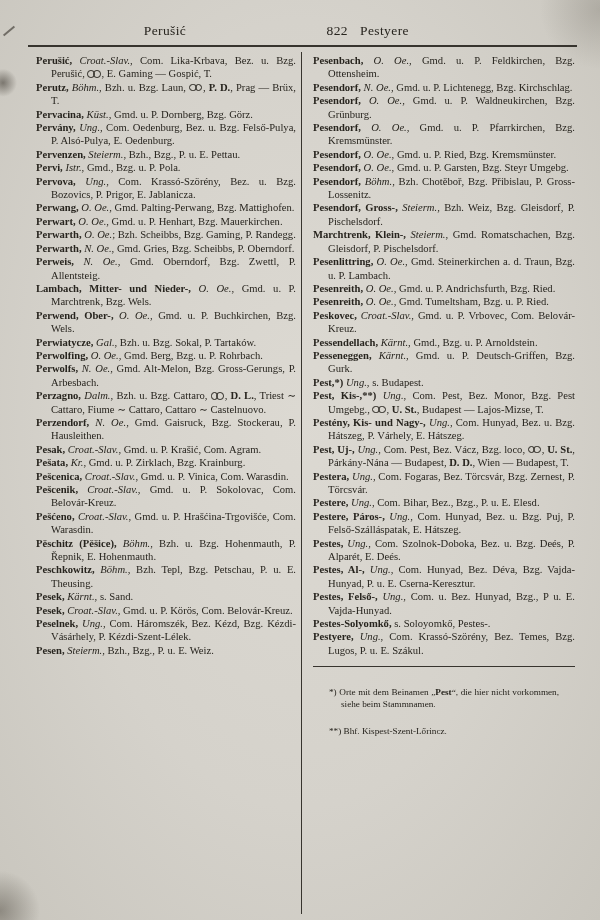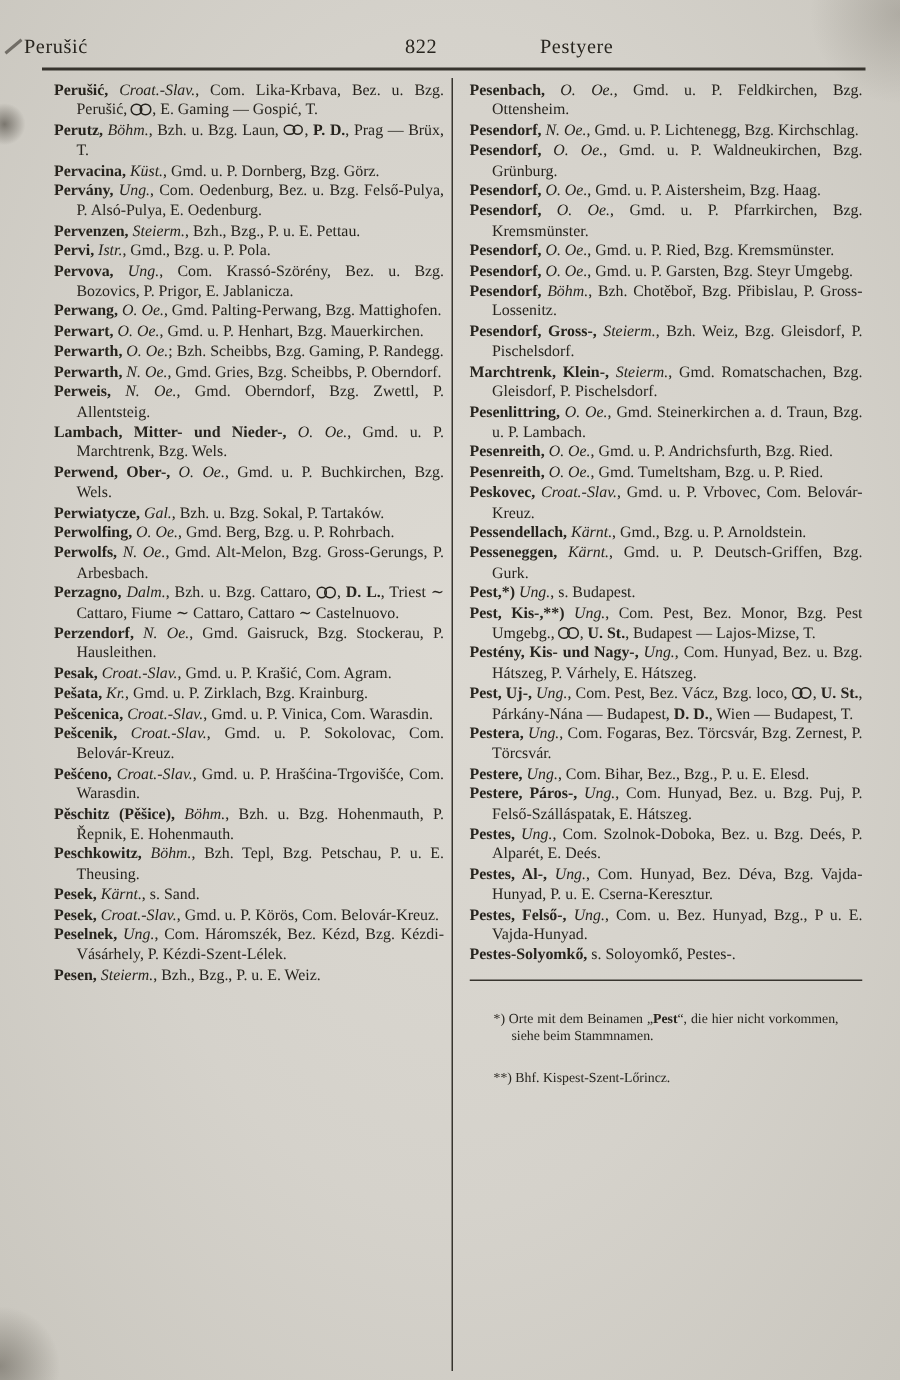--- a/index.html
+++ b/index.html
@@ -11,22 +11,22 @@
   }
   .page {
     position:relative; width:600px; height:920px;
     background:
       radial-gradient(circle at 0.5% 9%, rgba(55,50,42,0.55) 0px, rgba(55,50,42,0) 14px),
       radial-gradient(circle at 0% 99%, rgba(70,65,55,0.45) 0px, rgba(70,65,55,0) 40px),
       radial-gradient(circle at 100% 1%, rgba(90,85,75,0.25) 0px, rgba(90,85,75,0) 60px),
       radial-gradient(ellipse at 50% 45%, #dcd9d2 0%, #d5d2cb 55%, #c9c6be 100%);
   }
   .header { position:absolute; top:23px; left:0; width:100%; font-size:13.5px; letter-spacing:0.4px; }
-  .h-left   { position:absolute; left:16px;  width:270px; }
-  .h-center { position:absolute; left:270px; width:60px;  text-align:left; }
+  .h-left   { position:absolute; left:30px;  width:270px; text-align:center; }
+  .h-center { position:absolute; left:288px; width:60px;  text-align:right; }
   .h-right  { position:absolute; left:360px; width:220px; text-align:left; }
   .top-rule { position:absolute; top:45px; left:28px; width:549px; height:1.5px; background:#37342e; }
   .v-rule   { position:absolute; top:52px; left:301px; width:1.2px; height:862px; background:#37342e; }
   .col {
     position:absolute; top:54px; height:860px; overflow:hidden;
     font-size:10.6px; line-height:13.4px; text-align:justify;
   }
   .col-left  { left:36px;  width:260px; }
   .col-right { left:313px; width:262px; }
   .entry { margin:0; padding-left:15px; text-indent:-15px; }
@@ -92,21 +92,20 @@
       <p class="entry"><span class="b">Peschkowitz,</span><span class="i"> Böhm.</span><span>, Bzh. Tepl, Bzg. Petschau, P. u. E. Theusing.</span></p>
       <p class="entry"><span class="b">Pesek,</span><span class="i"> Kärnt.</span><span>, s. Sand.</span></p>
       <p class="entry"><span class="b">Pesek,</span><span class="i"> Croat.-Slav.</span><span>, Gmd. u. P. Körös, Com. Belovár-Kreuz.</span></p>
       <p class="entry"><span class="b">Peselnek,</span><span class="i"> Ung.</span><span>, Com. Háromszék, Bez. Kézd, Bzg. Kézdi-Vásárhely, P. Kézdi-Szent-Lélek.</span></p>
       <p class="entry"><span class="b">Pesen,</span><span class="i"> Steierm.</span><span>, Bzh., Bzg., P. u. E. Weiz.</span></p>
     </div>
   <div class="col col-right">
       <p class="entry"><span class="b">Pesenbach,</span><span class="i"> O. Oe.</span><span>, Gmd. u. P. Feldkirchen, Bzg. Ottensheim.</span></p>
       <p class="entry"><span class="b">Pesendorf,</span><span class="i"> N. Oe.</span><span>, Gmd. u. P. Lichtenegg, Bzg. Kirchschlag.</span></p>
       <p class="entry"><span class="b">Pesendorf,</span><span class="i"> O. Oe.</span><span>, Gmd. u. P. Waldneukirchen, Bzg. Grünburg.</span></p>
-      <p class="entry"><span class="b">Pesendorf,</span><span class="i"> O. Oe.</span><span>, Gmd. u. P. Aistersheim, Bzg. Haag.</span></p>
       <p class="entry"><span class="b">Pesendorf,</span><span class="i"> O. Oe.</span><span>, Gmd. u. P. Pfarrkirchen, Bzg. Kremsmünster.</span></p>
       <p class="entry"><span class="b">Pesendorf,</span><span class="i"> O. Oe.</span><span>, Gmd. u. P. Ried, Bzg. Kremsmünster.</span></p>
       <p class="entry"><span class="b">Pesendorf,</span><span class="i"> O. Oe.</span><span>, Gmd. u. P. Garsten, Bzg. Steyr Umgebg.</span></p>
       <p class="entry"><span class="b">Pesendorf,</span><span class="i"> Böhm.</span><span>, Bzh. Chotěboř, Bzg. Přibislau, P. Gross-Lossenitz.</span></p>
       <p class="entry"><span class="b">Pesendorf, Gross-,</span><span class="i"> Steierm.</span><span>, Bzh. Weiz, Bzg. Gleisdorf, P. Pischelsdorf.</span></p>
       <p class="entry"><span class="b">Marchtrenk, Klein-,</span><span class="i"> Steierm.</span><span>, Gmd. Romatschachen, Bzg. Gleisdorf, P. Pischelsdorf.</span></p>
       <p class="entry"><span class="b">Pesenlittring,</span><span class="i"> O. Oe.</span><span>, Gmd. Steinerkirchen a. d. Traun, Bzg. u. P. Lambach.</span></p>
       <p class="entry"><span class="b">Pesenreith,</span><span class="i"> O. Oe.</span><span>, Gmd. u. P. Andrichsfurth, Bzg. Ried.</span></p>
       <p class="entry"><span class="b">Pesenreith,</span><span class="i"> O. Oe.</span><span>, Gmd. Tumeltsham, Bzg. u. P. Ried.</span></p>
       <p class="entry"><span class="b">Peskovec,</span><span class="i"> Croat.-Slav.</span><span>, Gmd. u. P. Vrbovec, Com. Belovár-Kreuz.</span></p>
@@ -116,18 +115,19 @@
       <p class="entry"><span class="b">Pest, Kis-,**)</span><span class="i"> Ung.</span><span>, Com. Pest, Bez. Monor, Bzg. Pest Umgebg., </span><span class="sym"></span><span>, </span><span class="b">U. St.</span><span>, Budapest — Lajos-Mizse, T.</span></p>
       <p class="entry"><span class="b">Pestény, Kis- und Nagy-,</span><span class="i"> Ung.</span><span>, Com. Hunyad, Bez. u. Bzg. Hátszeg, P. Várhely, E. Hátszeg.</span></p>
       <p class="entry"><span class="b">Pest, Uj-,</span><span class="i"> Ung.</span><span>, Com. Pest, Bez. Vácz, Bzg. loco, </span><span class="sym"></span><span>, </span><span class="b">U. St.</span><span>, Párkány-Nána — Budapest, </span><span class="b">D. D.</span><span>, Wien — Budapest, T.</span></p>
       <p class="entry"><span class="b">Pestera,</span><span class="i"> Ung.</span><span>, Com. Fogaras, Bez. Törcsvár, Bzg. Zernest, P. Törcsvár.</span></p>
       <p class="entry"><span class="b">Pestere,</span><span class="i"> Ung.</span><span>, Com. Bihar, Bez., Bzg., P. u. E. Elesd.</span></p>
       <p class="entry"><span class="b">Pestere, Páros-,</span><span class="i"> Ung.</span><span>, Com. Hunyad, Bez. u. Bzg. Puj, P. Felső-Szálláspatak, E. Hátszeg.</span></p>
       <p class="entry"><span class="b">Pestes,</span><span class="i"> Ung.</span><span>, Com. Szolnok-Doboka, Bez. u. Bzg. Deés, P. Alparét, E. Deés.</span></p>
       <p class="entry"><span class="b">Pestes, Al-,</span><span class="i"> Ung.</span><span>, Com. Hunyad, Bez. Déva, Bzg. Vajda-Hunyad, P. u. E. Cserna-Keresztur.</span></p>
       <p class="entry"><span class="b">Pestes, Felső-,</span><span class="i"> Ung.</span><span>, Com. u. Bez. Hunyad, Bzg., P u. E. Vajda-Hunyad.</span></p>
       <p class="entry"><span class="b">Pestes-Solyomkő,</span><span> s. Soloyomkő, Pestes-.</span></p>
+      <p class="entry"><span class="b">Pestyere,</span><span class="i"> Ung.</span><span>, Com. Krassó-Szörény, Bez. Temes, Bzg. Lugos, P. u. E. Szákul.</span></p>
       <div class="footnotes">
         <p class="footnote"><span>*) Orte mit dem Beinamen „</span><span class="b">Pest</span><span>“, die hier nicht vorkommen, siehe beim Stammnamen.</span></p>
         <p class="footnote"><span>**) Bhf. Kispest-Szent-Lőrincz.</span></p>
       </div>
     </div>
 </div>
 
 </body></html>

